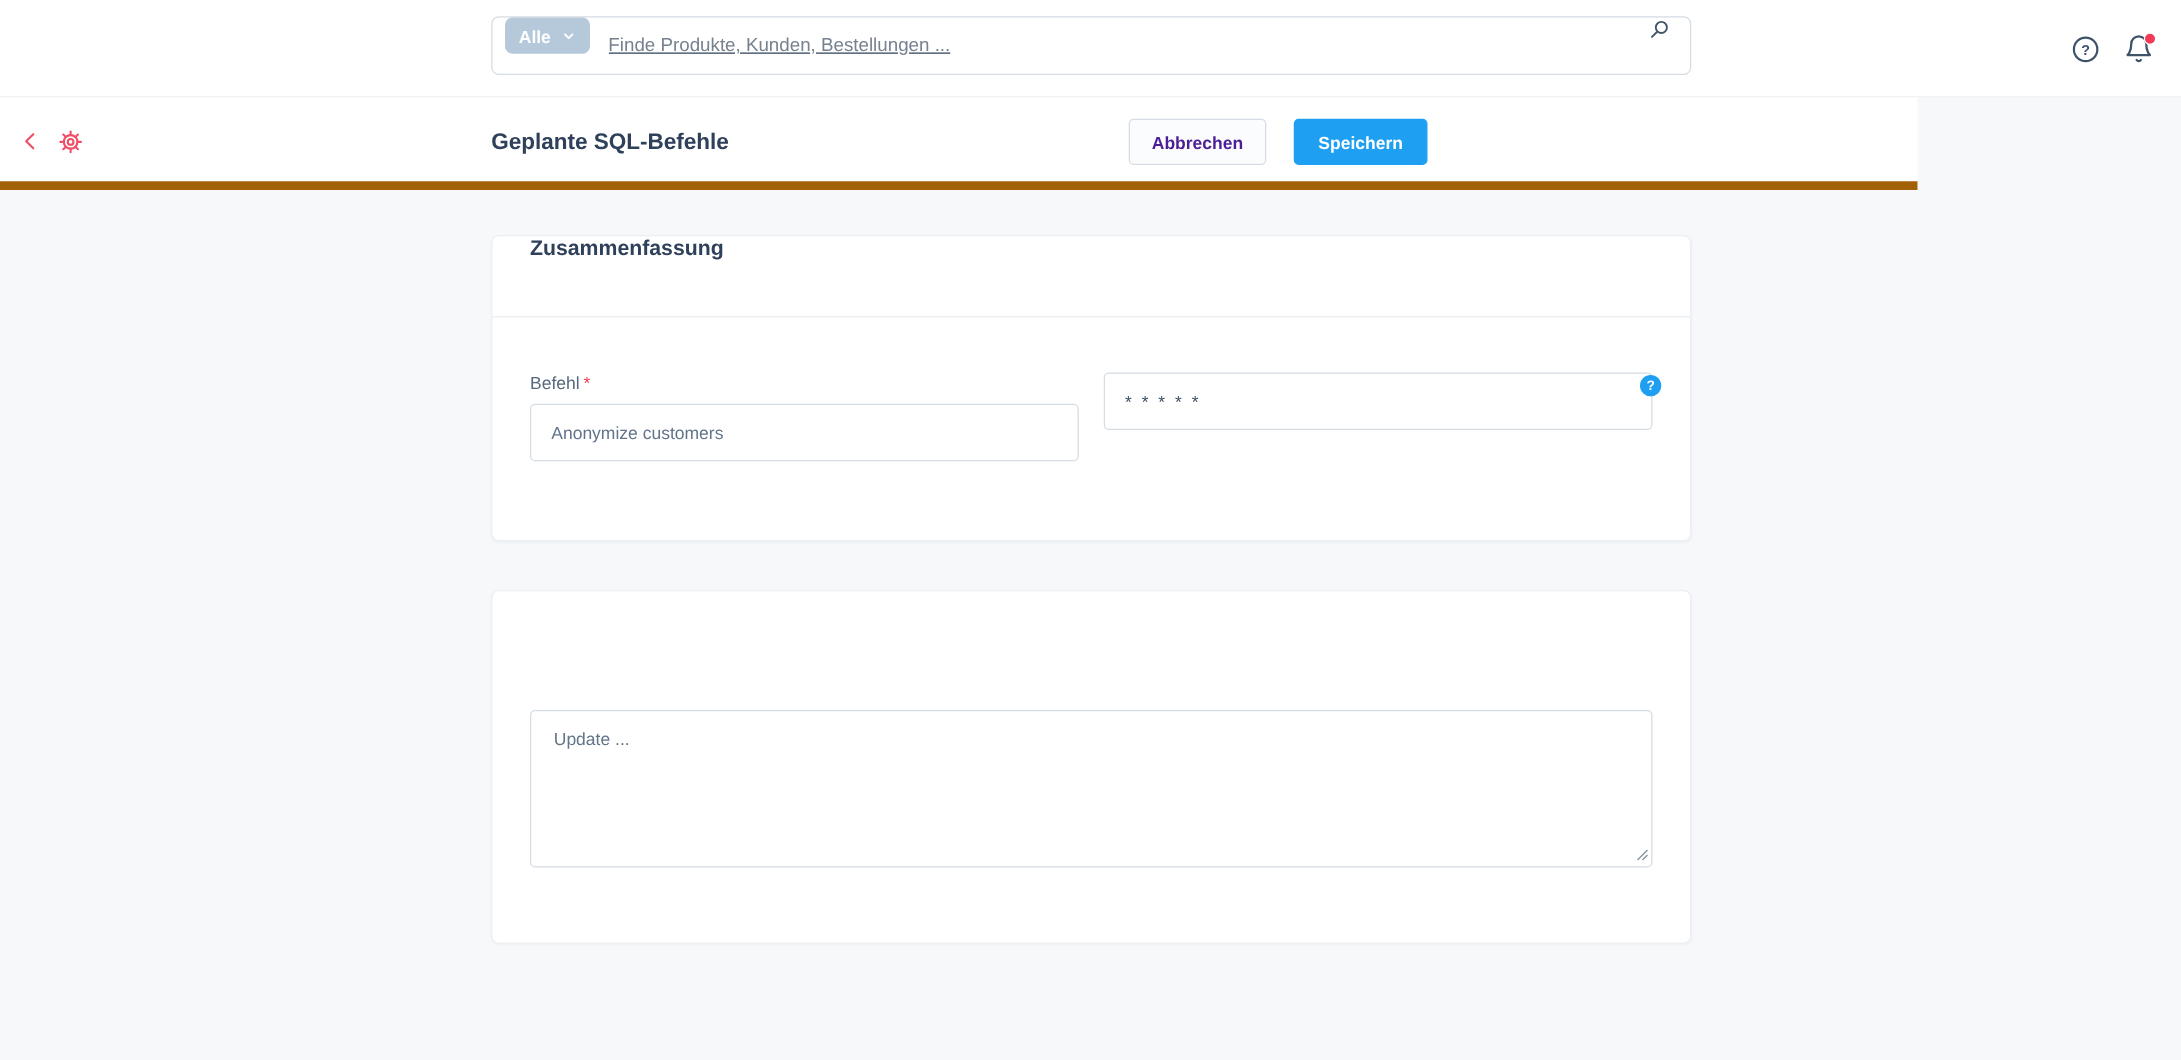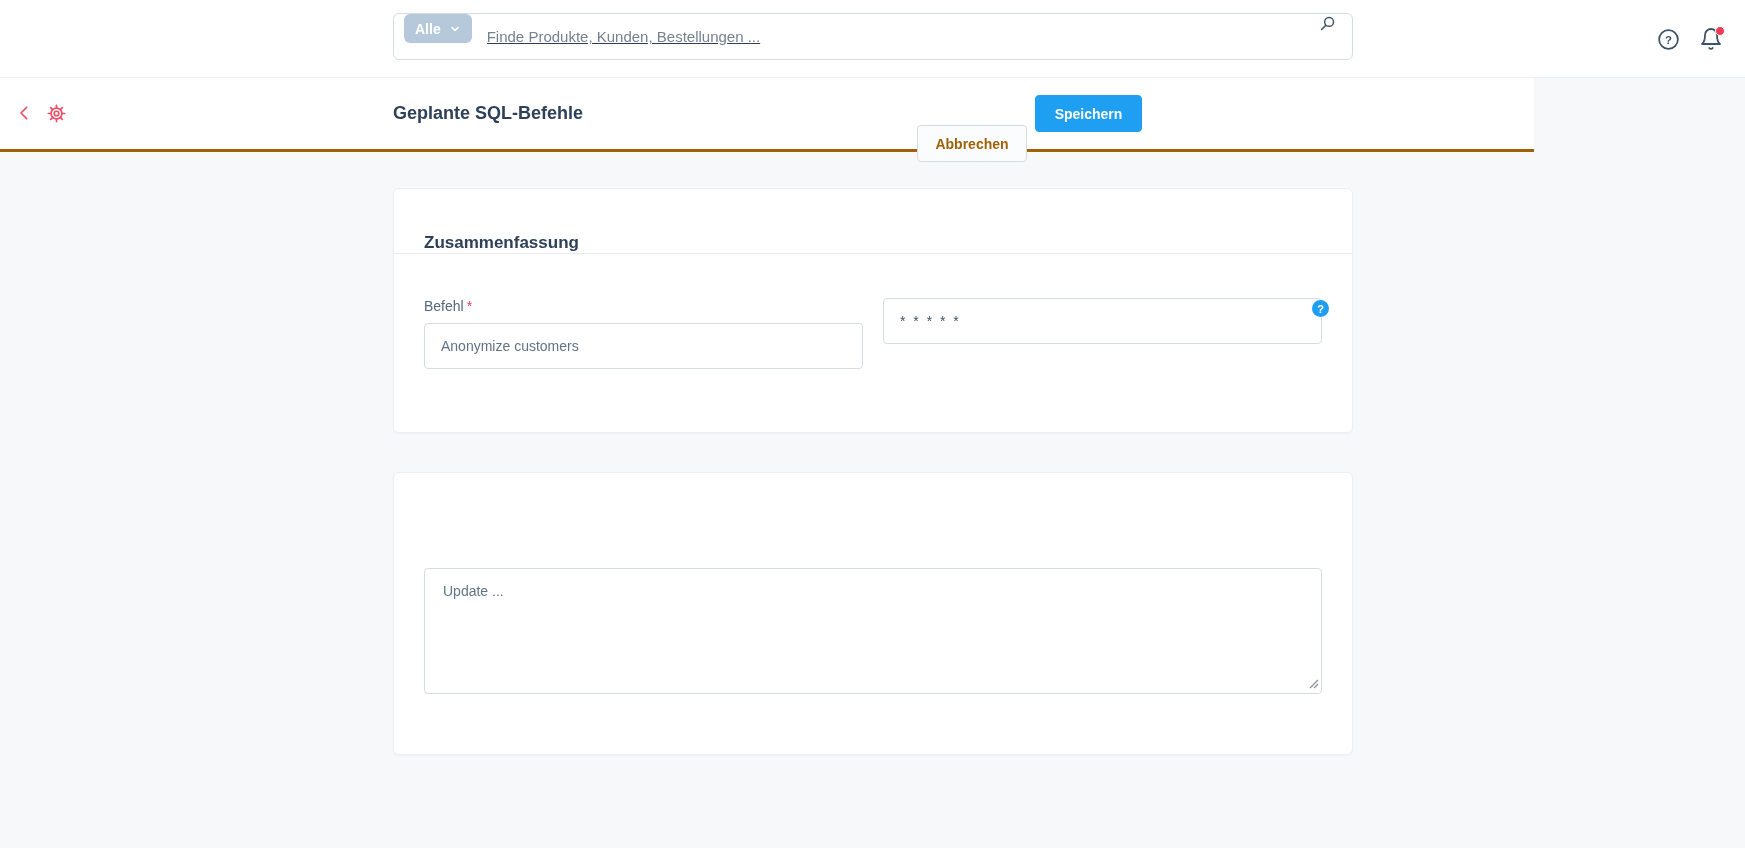--- a/index.html
+++ b/index.html
@@ -41,54 +41,54 @@
   }
   .icon-btn { display:flex; align-items:center; justify-content:center; cursor:pointer; position:relative; }
   .notif-dot {
     position:absolute; top:-1px; right:-2px; width:10px; height:10px;
     background:#ef3a58; border:1.5px solid #fff; border-radius:50%;
   }
 
   
   .smartbar {
     position:absolute; top:78px; left:0; width:1534px; height:74px;
-    background:#ffffff; border-bottom:3px solid #a16207;
+    background:#ffffff; border-bottom:7px solid #a16207;
   }
   .smartbar .back { position:absolute; left:16px; top:23px; cursor:pointer; display:flex; }
   .smartbar .gear { position:absolute; left:46px; top:25px; cursor:pointer; display:flex; }
   .page-title {
     position:absolute; left:393px; top:0; height:71px;
     display:flex; align-items:center;
     font-size:18px; font-weight:700; color:#2f405a;
   }
   .btn {
     position:absolute; top:17px; height:37px; border-radius:4px;
     font-family:"Liberation Sans", sans-serif;
     font-size:14px; font-weight:700; cursor:pointer;
     display:flex; align-items:center; justify-content:center;
   }
   .btn-ghost {
-    right:507px; width:110px;
-    background:#fbfcfd; border:1px solid #d5dce3; color:#a16207;margin-top:30px;
+    right:521px; width:110px;
+    background:#fbfcfd; border:1px solid #d5dce3; color:#4c1d95;
   }
   .btn-primary {
     right:392px; width:107px;
     background:#1e9ff2; border:1px solid #1e9ff2; color:#ffffff;
   }
 
   
   .card {
     position:absolute; left:393px; width:960px;
     background:#ffffff; border:1px solid #eceff3; border-radius:6px;
     box-shadow:0 1px 2px rgba(35,49,66,.04);
   }
   .card-1 { top:188px; height:245px; }
   .card-2 { top:472px; height:283px; }
   .card-head {
-    padding:0 30px; display:flex; align-items:flex-end;
+    padding:0 30px; display:flex; align-items:flex-start;
     border-bottom:1px solid #e9edf1;
   }
   .card-1 .card-head { height:65px; }
   .card-2 .card-head { height:62px; }
   .card-title { font-size:17px; font-weight:700; color:#2f405a; }
 
   .field-row {
     display:flex; gap:20px; padding:44px 30px 0 30px;
   }
   .field { flex:1 1 0; }

